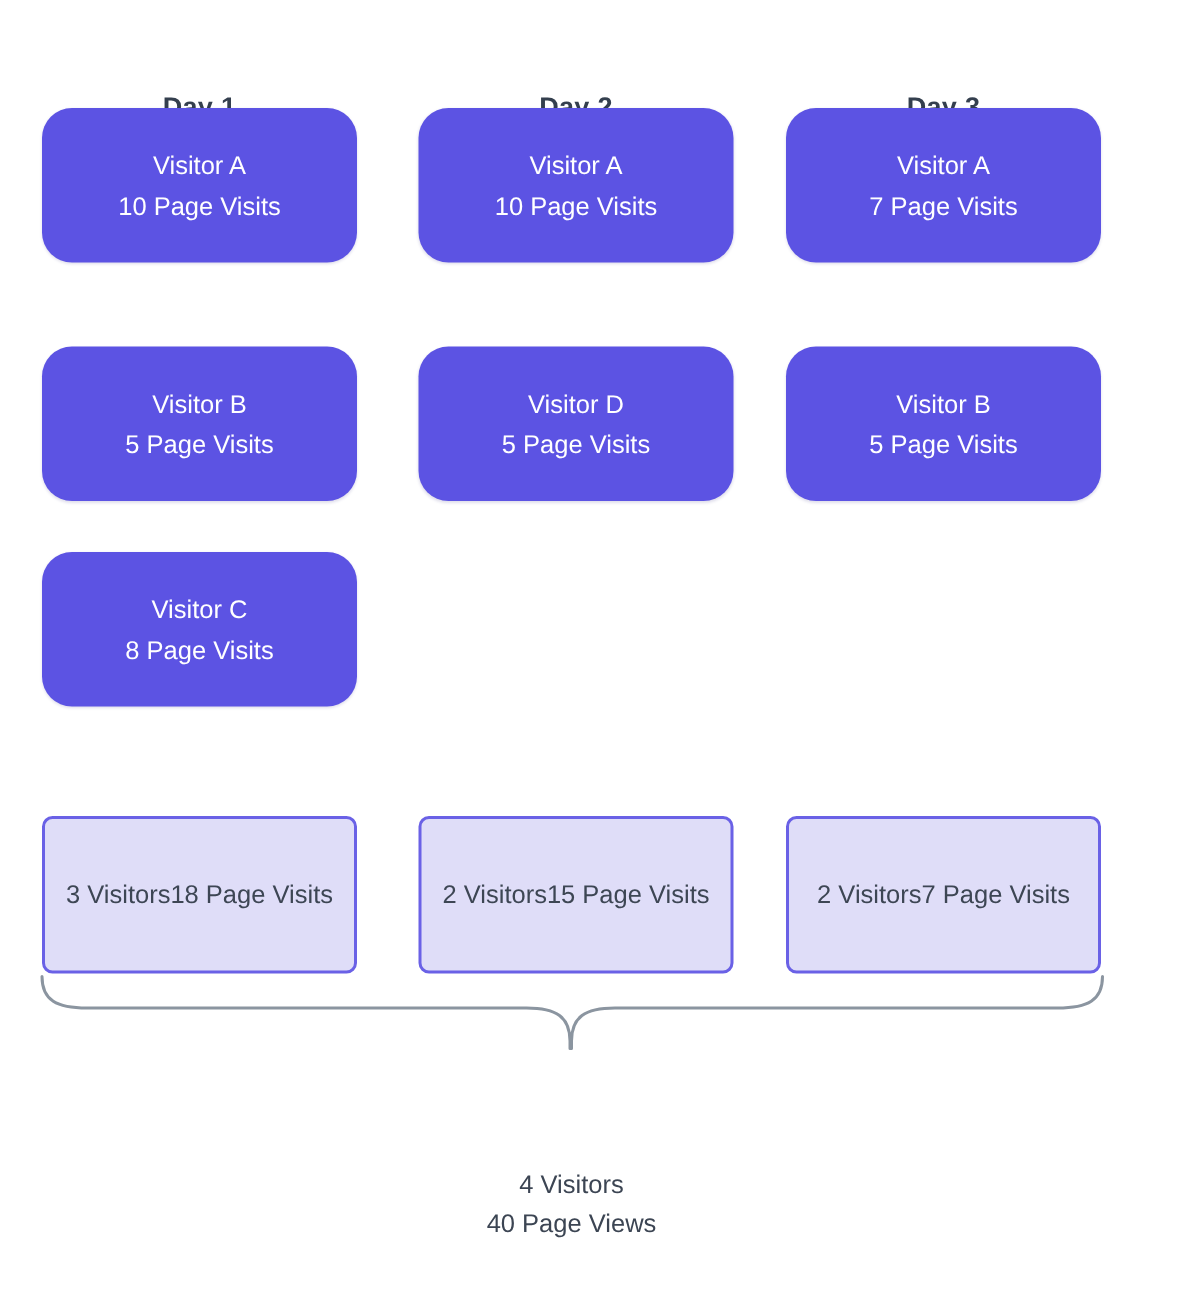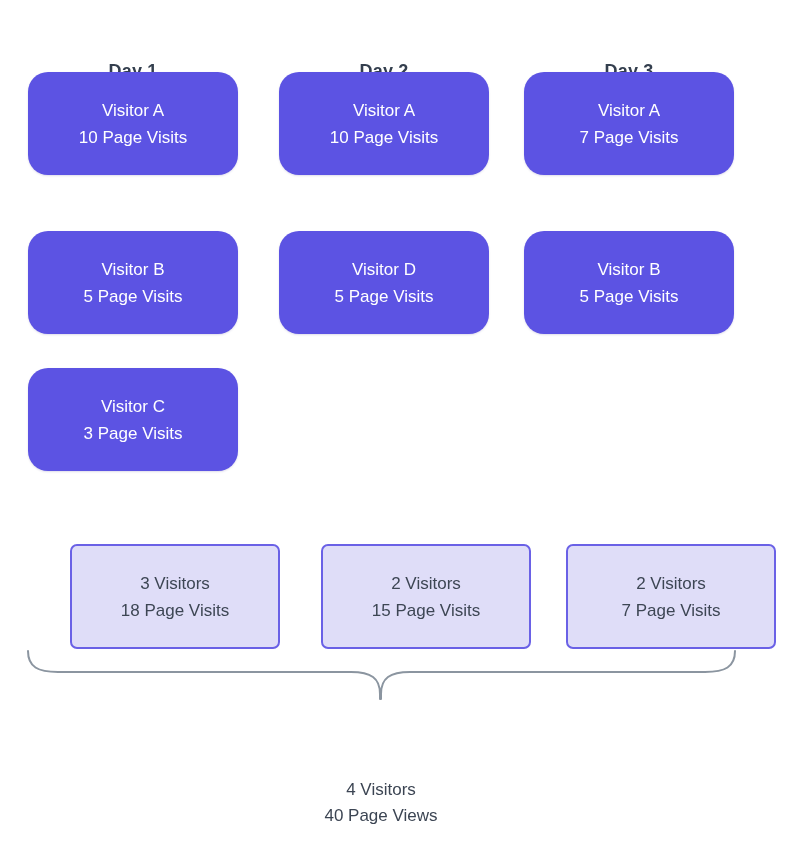--- a/index.html
+++ b/index.html
@@ -45,26 +45,25 @@
   .summary {
     position: absolute;
     width: 210px;
     height: 105px;
     border-radius: 7px;
     background: #dfddf8;
     border: 2px solid #6a61e6;
     box-sizing: border-box;
     color: #3d4654;
     display: flex;
-    flex-direction: column;
+    flex-direction: row;
     align-items: center;
     justify-content: center;
     font-size: 17px;
     line-height: 27px;
-    margin-left: 42px;
   }
   .col1 { left: 28px; }
   .col2 { left: 279px; }
   .col3 { left: 524px; }
   .row1 { top: 72px; }
   .row2 { top: 231px; }
   .row3 { top: 368px; }
   .row4 { top: 544px; }
   .brace-svg {
     position: absolute;
@@ -97,21 +96,21 @@
   <div class="card col1 row1">
     <div>Visitor A</div>
     <div>10 Page Visits</div>
   </div>
   <div class="card col1 row2">
     <div>Visitor B</div>
     <div>5 Page Visits</div>
   </div>
   <div class="card col1 row3">
     <div>Visitor C</div>
-    <div>3 Page Visits</div>
+    <div>8 Page Visits</div>
   </div>
 
   <div class="card col2 row1">
     <div>Visitor A</div>
     <div>10 Page Visits</div>
   </div>
   <div class="card col2 row2">
     <div>Visitor D</div>
     <div>5 Page Visits</div>
   </div>

